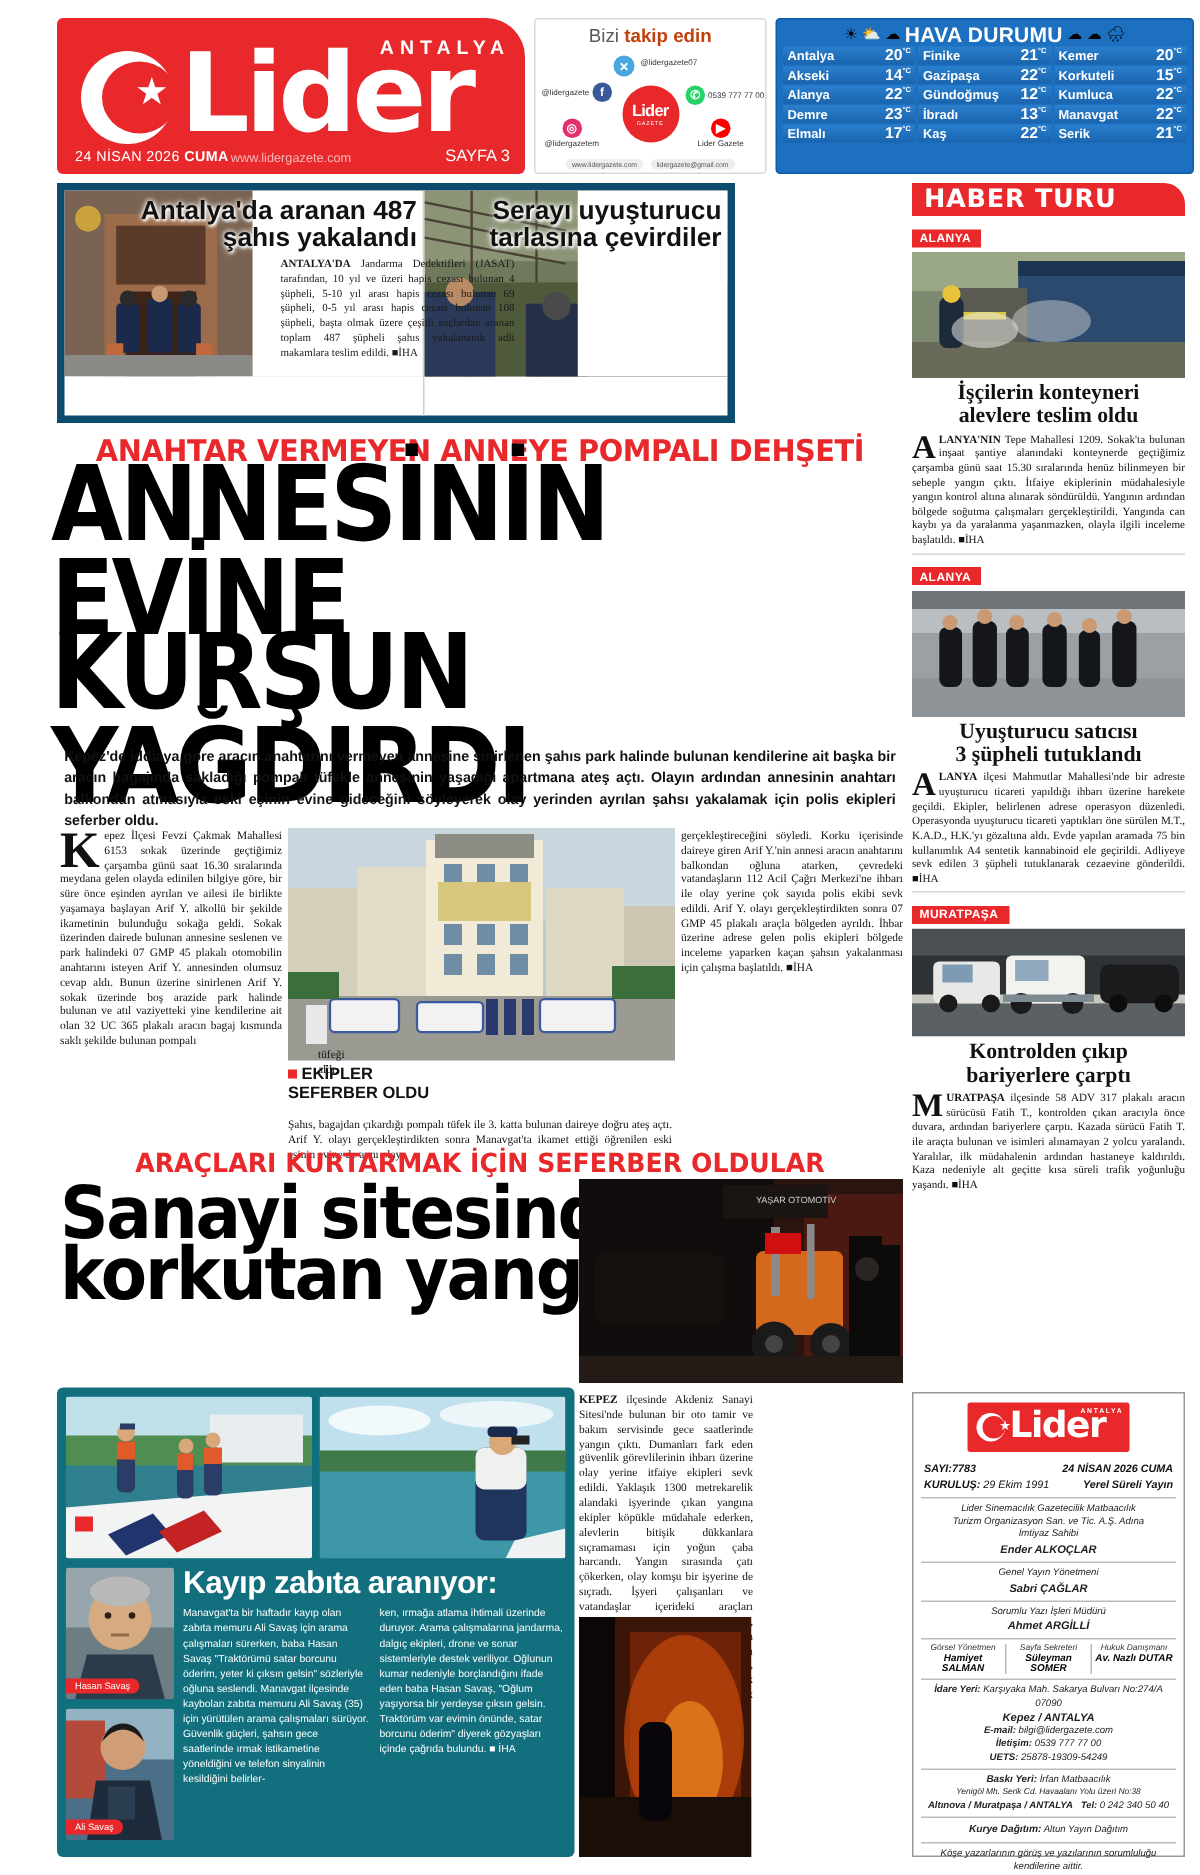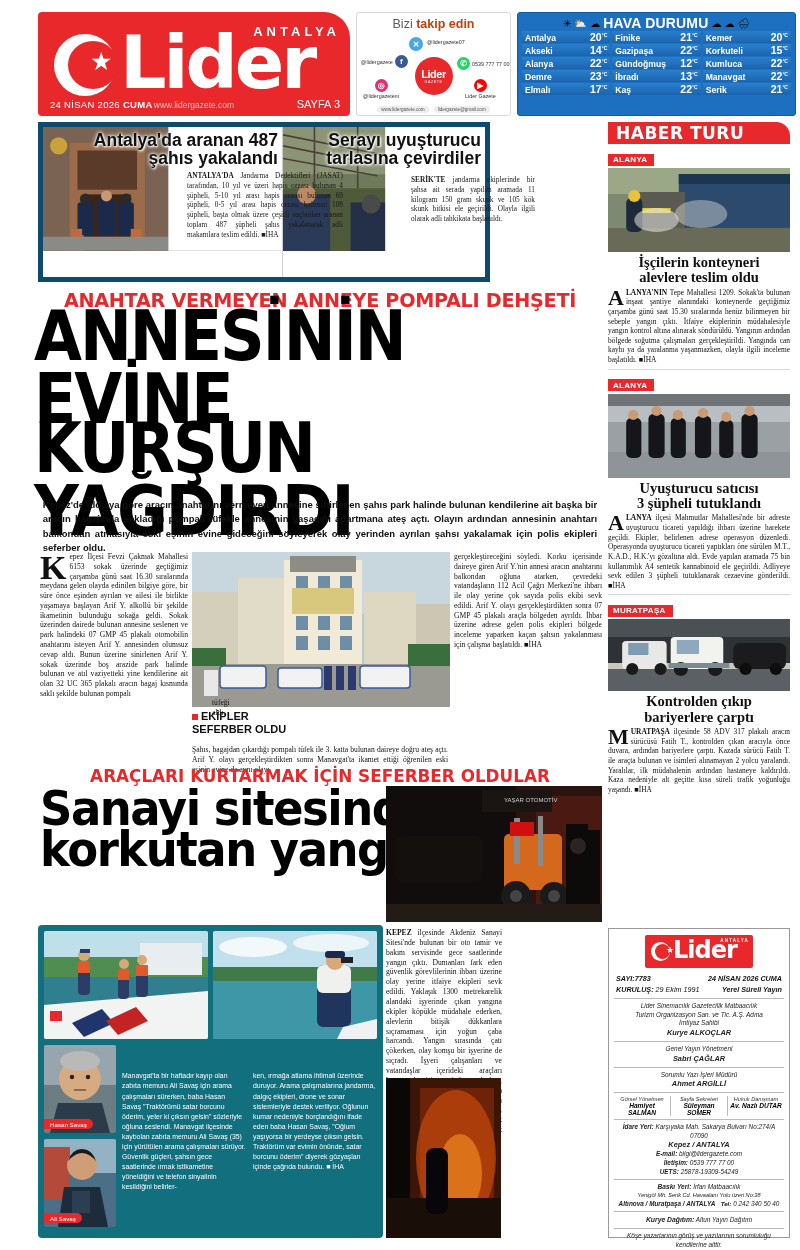--- a/index.html
+++ b/index.html
@@ -304,21 +304,20 @@
           <path d="M0 10 L120 34 M0 24 L120 48 M0 40 L120 62 M40 0 L40 158 M95 0 L95 158"></path>
         </g>
         <rect x="0" y="78" width="257" height="80" fill="#4e5a3a"></rect>
         <rect x="0" y="86" width="60" height="72" fill="#2a3a58"></rect>
         <circle cx="30" cy="86" r="12" fill="#b98a66"></circle>
         <rect x="86" y="96" width="52" height="62" fill="#243048"></rect>
         <circle cx="112" cy="98" r="12" fill="#4a4a4a"></circle>
         <rect x="130" y="0" width="127" height="158" fill="#ffffff"></rect>
       </svg>
       <div class="r1-title">Serayı uyuşturucu tarlasına çevirdiler</div>
-      <div class="r1-body" style="left:128px; top:48px; width:124px;"><b>SERİK'TE</b><span> jandarma ekiplerinde bir şahsa ait serada yapılan aramada 11 kilogram 150 gram skunk ve 105 kök skunk bitkisi ele geçirildi. Olayla ilgili olarak adli tahkikata başlanıldı.</span></div>
     </div>
   </div>
 
   <div class="kicker">ANAHTAR VERMEYEN ANNEYE POMPALI DEHŞETİ</div>
   <div class="mainhead">
     <span class="l">ANNESİNİN EVİNE</span>
     <span class="l">KURŞUN YAĞDIRDI</span>
   </div>
   <div class="spot">Kepez'de iddiaya göre aracın anahtarını vermeyen annesine sinirlenen şahıs park halinde bulunan kendilerine ait başka bir aracın bagajında sakladığı pompalı tüfekle annesinin yaşadığı apartmana ateş açtı. Olayın ardından annesinin anahtarı balkondan atmasıyla eski eşinin evine gideceğini söyleyerek olay yerinden ayrılan şahsı yakalamak için polis ekipleri seferber oldu.</div>
 
@@ -493,21 +492,21 @@
             <circle cx="38" cy="26" r="15" fill="#cf9e76"></circle>
             <path d="M24 22 q14 -16 28 0 q-4 -12 -14 -12 q-10 0 -14 12Z" fill="#1c1a18"></path>
             <path d="M14 88 L20 48 L56 48 L64 88 Z" fill="#1d2b3a"></path>
             <rect x="28" y="52" width="18" height="22" fill="#2c3e52"></rect>
           </svg>
           <div class="tb-cap">Ali Savaş</div>
         </div>
       </div>
       <div class="tb-right">
         <div class="tb-title">
-          <br>
+          <span>Kayıp zabıta aranıyor:</span><br>
         </div>
         <div class="tb-cols">
           <div class="tb-col">Manavgat'ta bir haftadır kayıp olan zabıta memuru Ali Savaş için arama çalışmaları sürerken, baba Hasan Savaş "Traktörümü satar borcunu öderim, yeter ki çıksın gelsin" sözleriyle oğluna seslendi. Manavgat ilçesinde kaybolan zabıta memuru Ali Savaş (35) için yürütülen arama çalışmaları sürüyor. Güvenlik güçleri, şahsın gece saatlerinde ırmak istikametine yöneldiğini ve telefon sinyalinin kesildiğini belirler-</div>
           <div class="tb-col">ken, ırmağa atlama ihtimali üzerinde duruyor. Arama çalışmalarına jandarma, dalgıç ekipleri, drone ve sonar sistemleriyle destek veriliyor. Oğlunun kumar nedeniyle borçlandığını ifade eden baba Hasan Savaş, "Oğlum yaşıyorsa bir yerdeyse çıksın gelsin. Traktörüm var evimin önünde, satar borcunu öderim" diyerek gözyaşları içinde çağrıda bulundu. ■ İHA</div>
         </div>
       </div>
     </div>
   </div>
 
   <div class="sidebar">
@@ -614,21 +613,21 @@
     </div>
     <div class="im-row">
       <span><span>KURULUŞ:</span> <span style="font-weight:normal">29 Ekim 1991</span></span>
       <span>Yerel Süreli Yayın</span>
     </div>
     <div class="im-sep"></div>
     <div class="im-c">
       <div>Lider Sinemacılık Gazetecilik Matbaacılık</div>
       <div>Turizm Organizasyon San. ve Tic. A.Ş. Adına</div>
       <div>İmtiyaz Sahibi</div>
-      <b>Kurye ALKOÇLAR</b>
+      <b>Ender ALKOÇLAR</b>
     </div>
     <div class="im-sep"></div>
     <div class="im-c">
       <div>Genel Yayın Yönetmeni</div>
       <b>Sabri ÇAĞLAR</b>
     </div>
     <div class="im-sep"></div>
     <div class="im-c">
       <div>Sorumlu Yazı İşleri Müdürü</div>
       <b>Ahmet ARGİLLİ</b>

